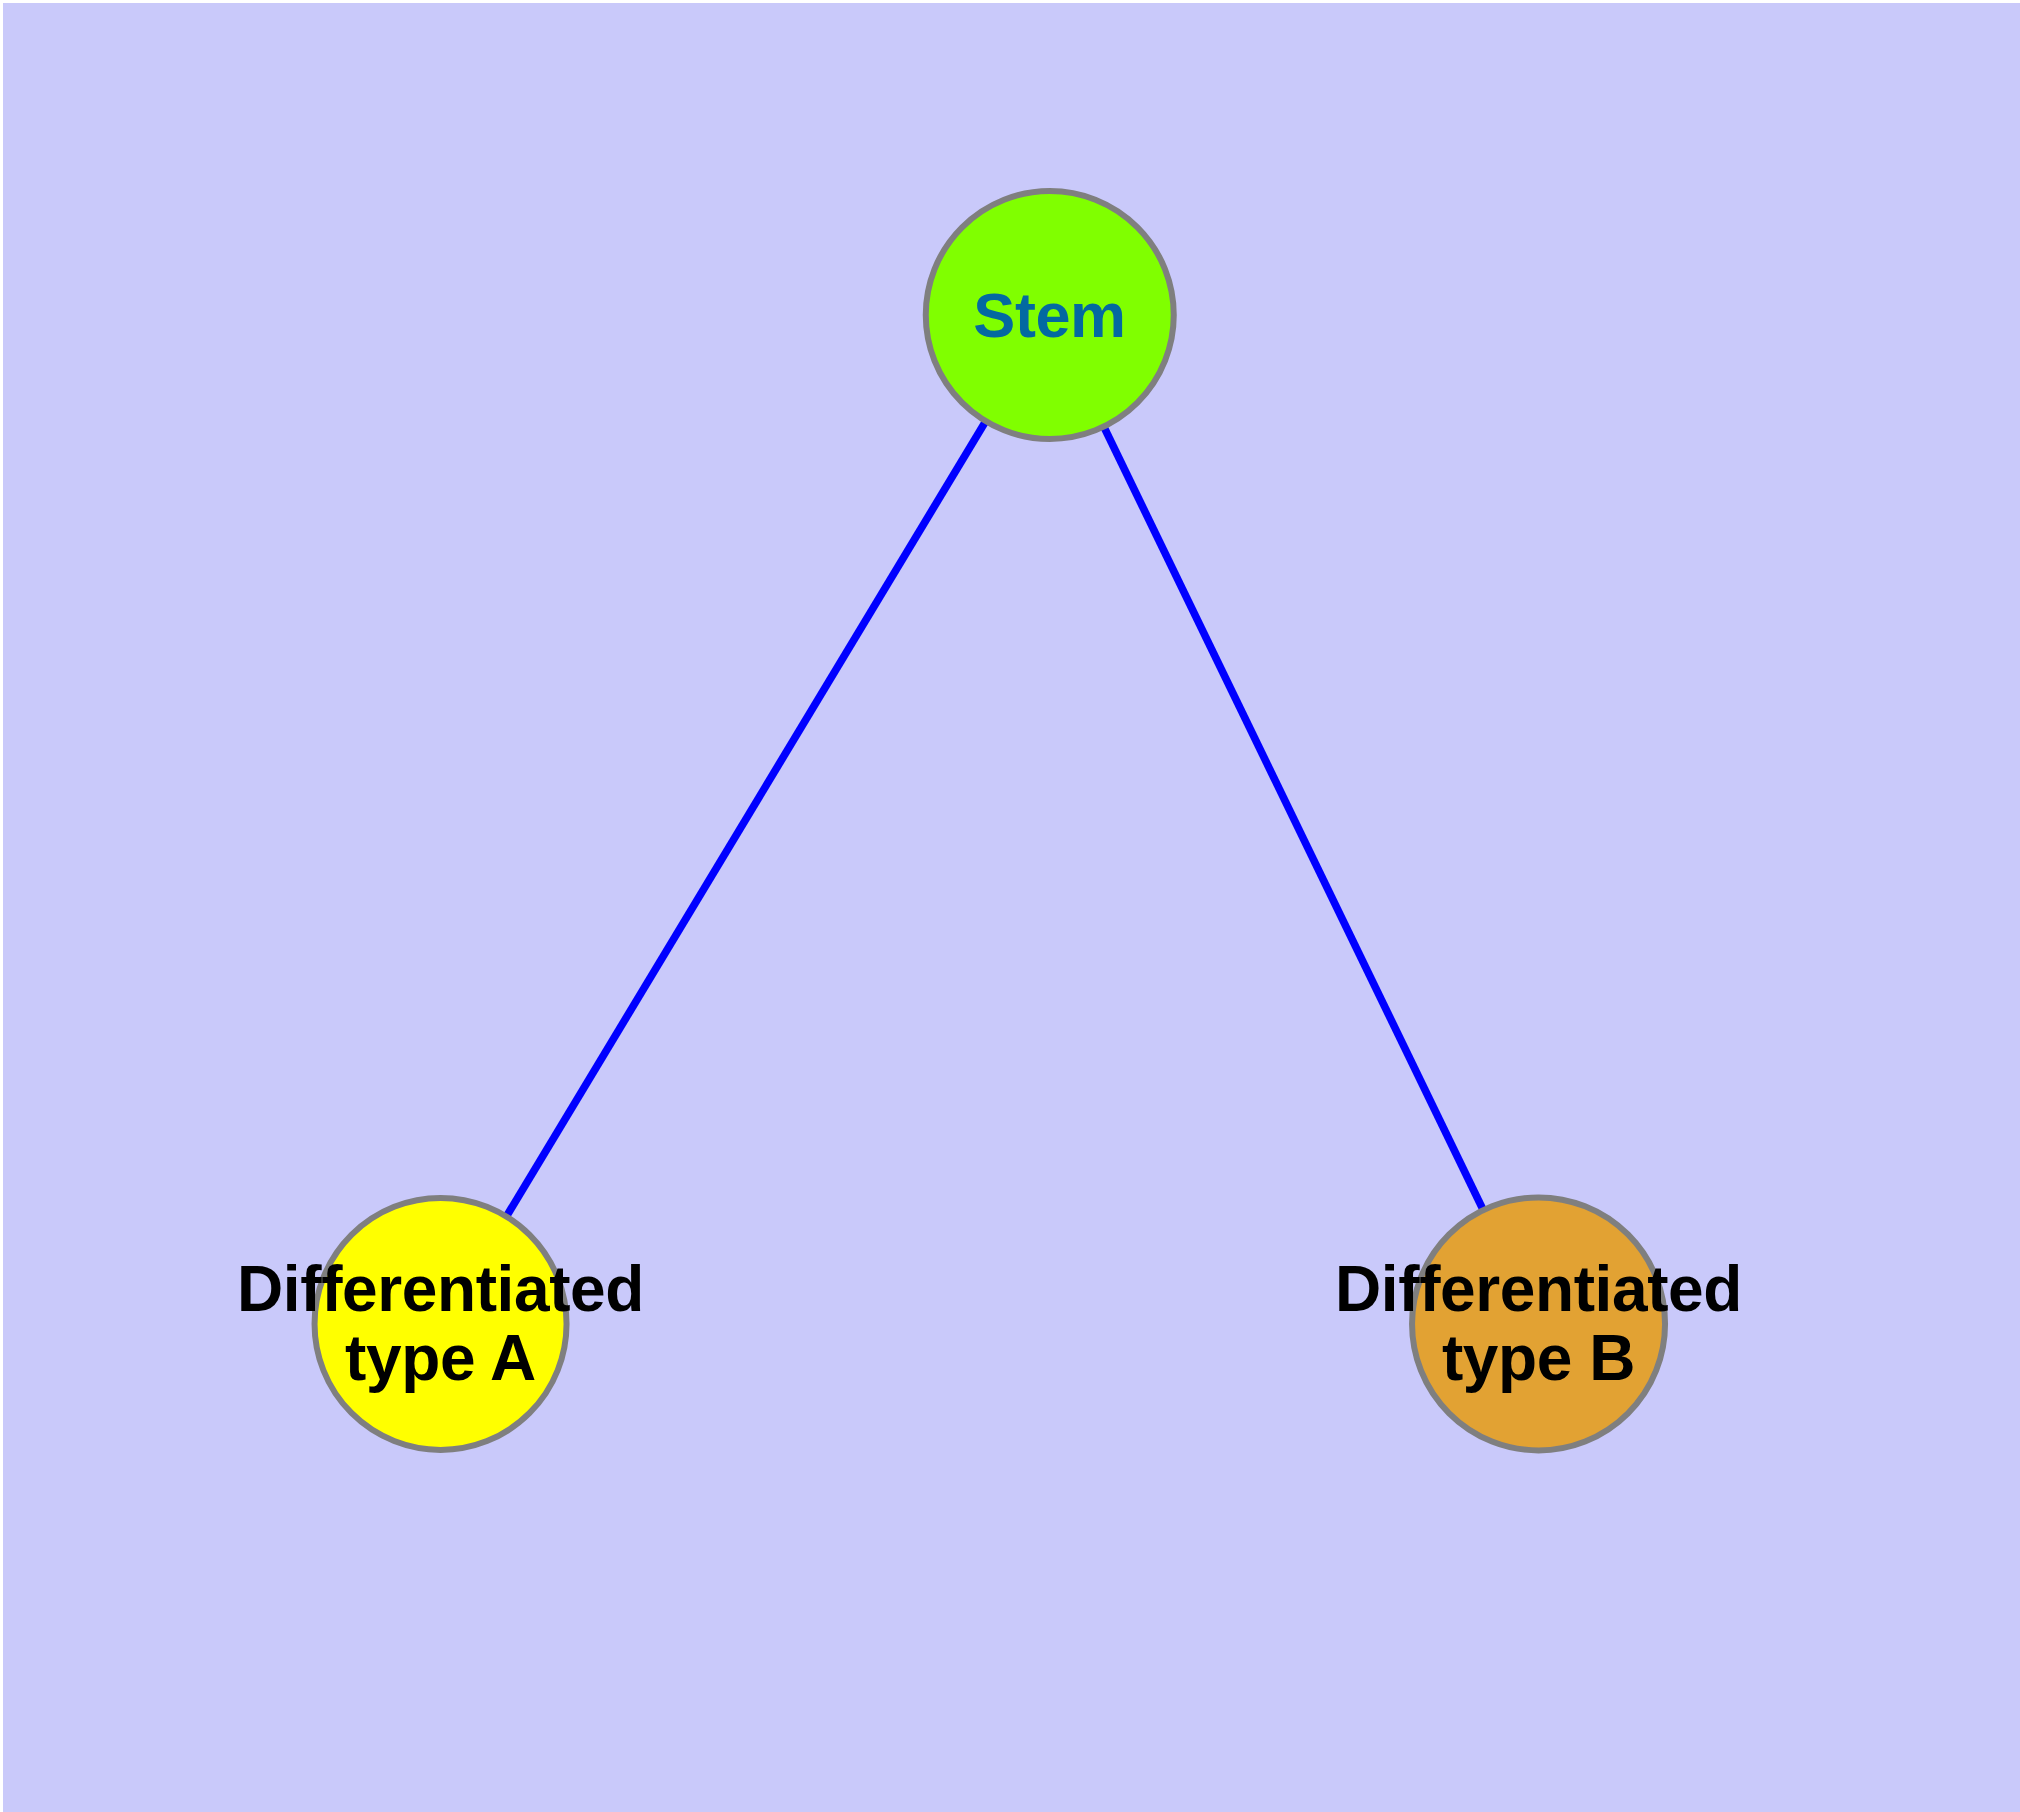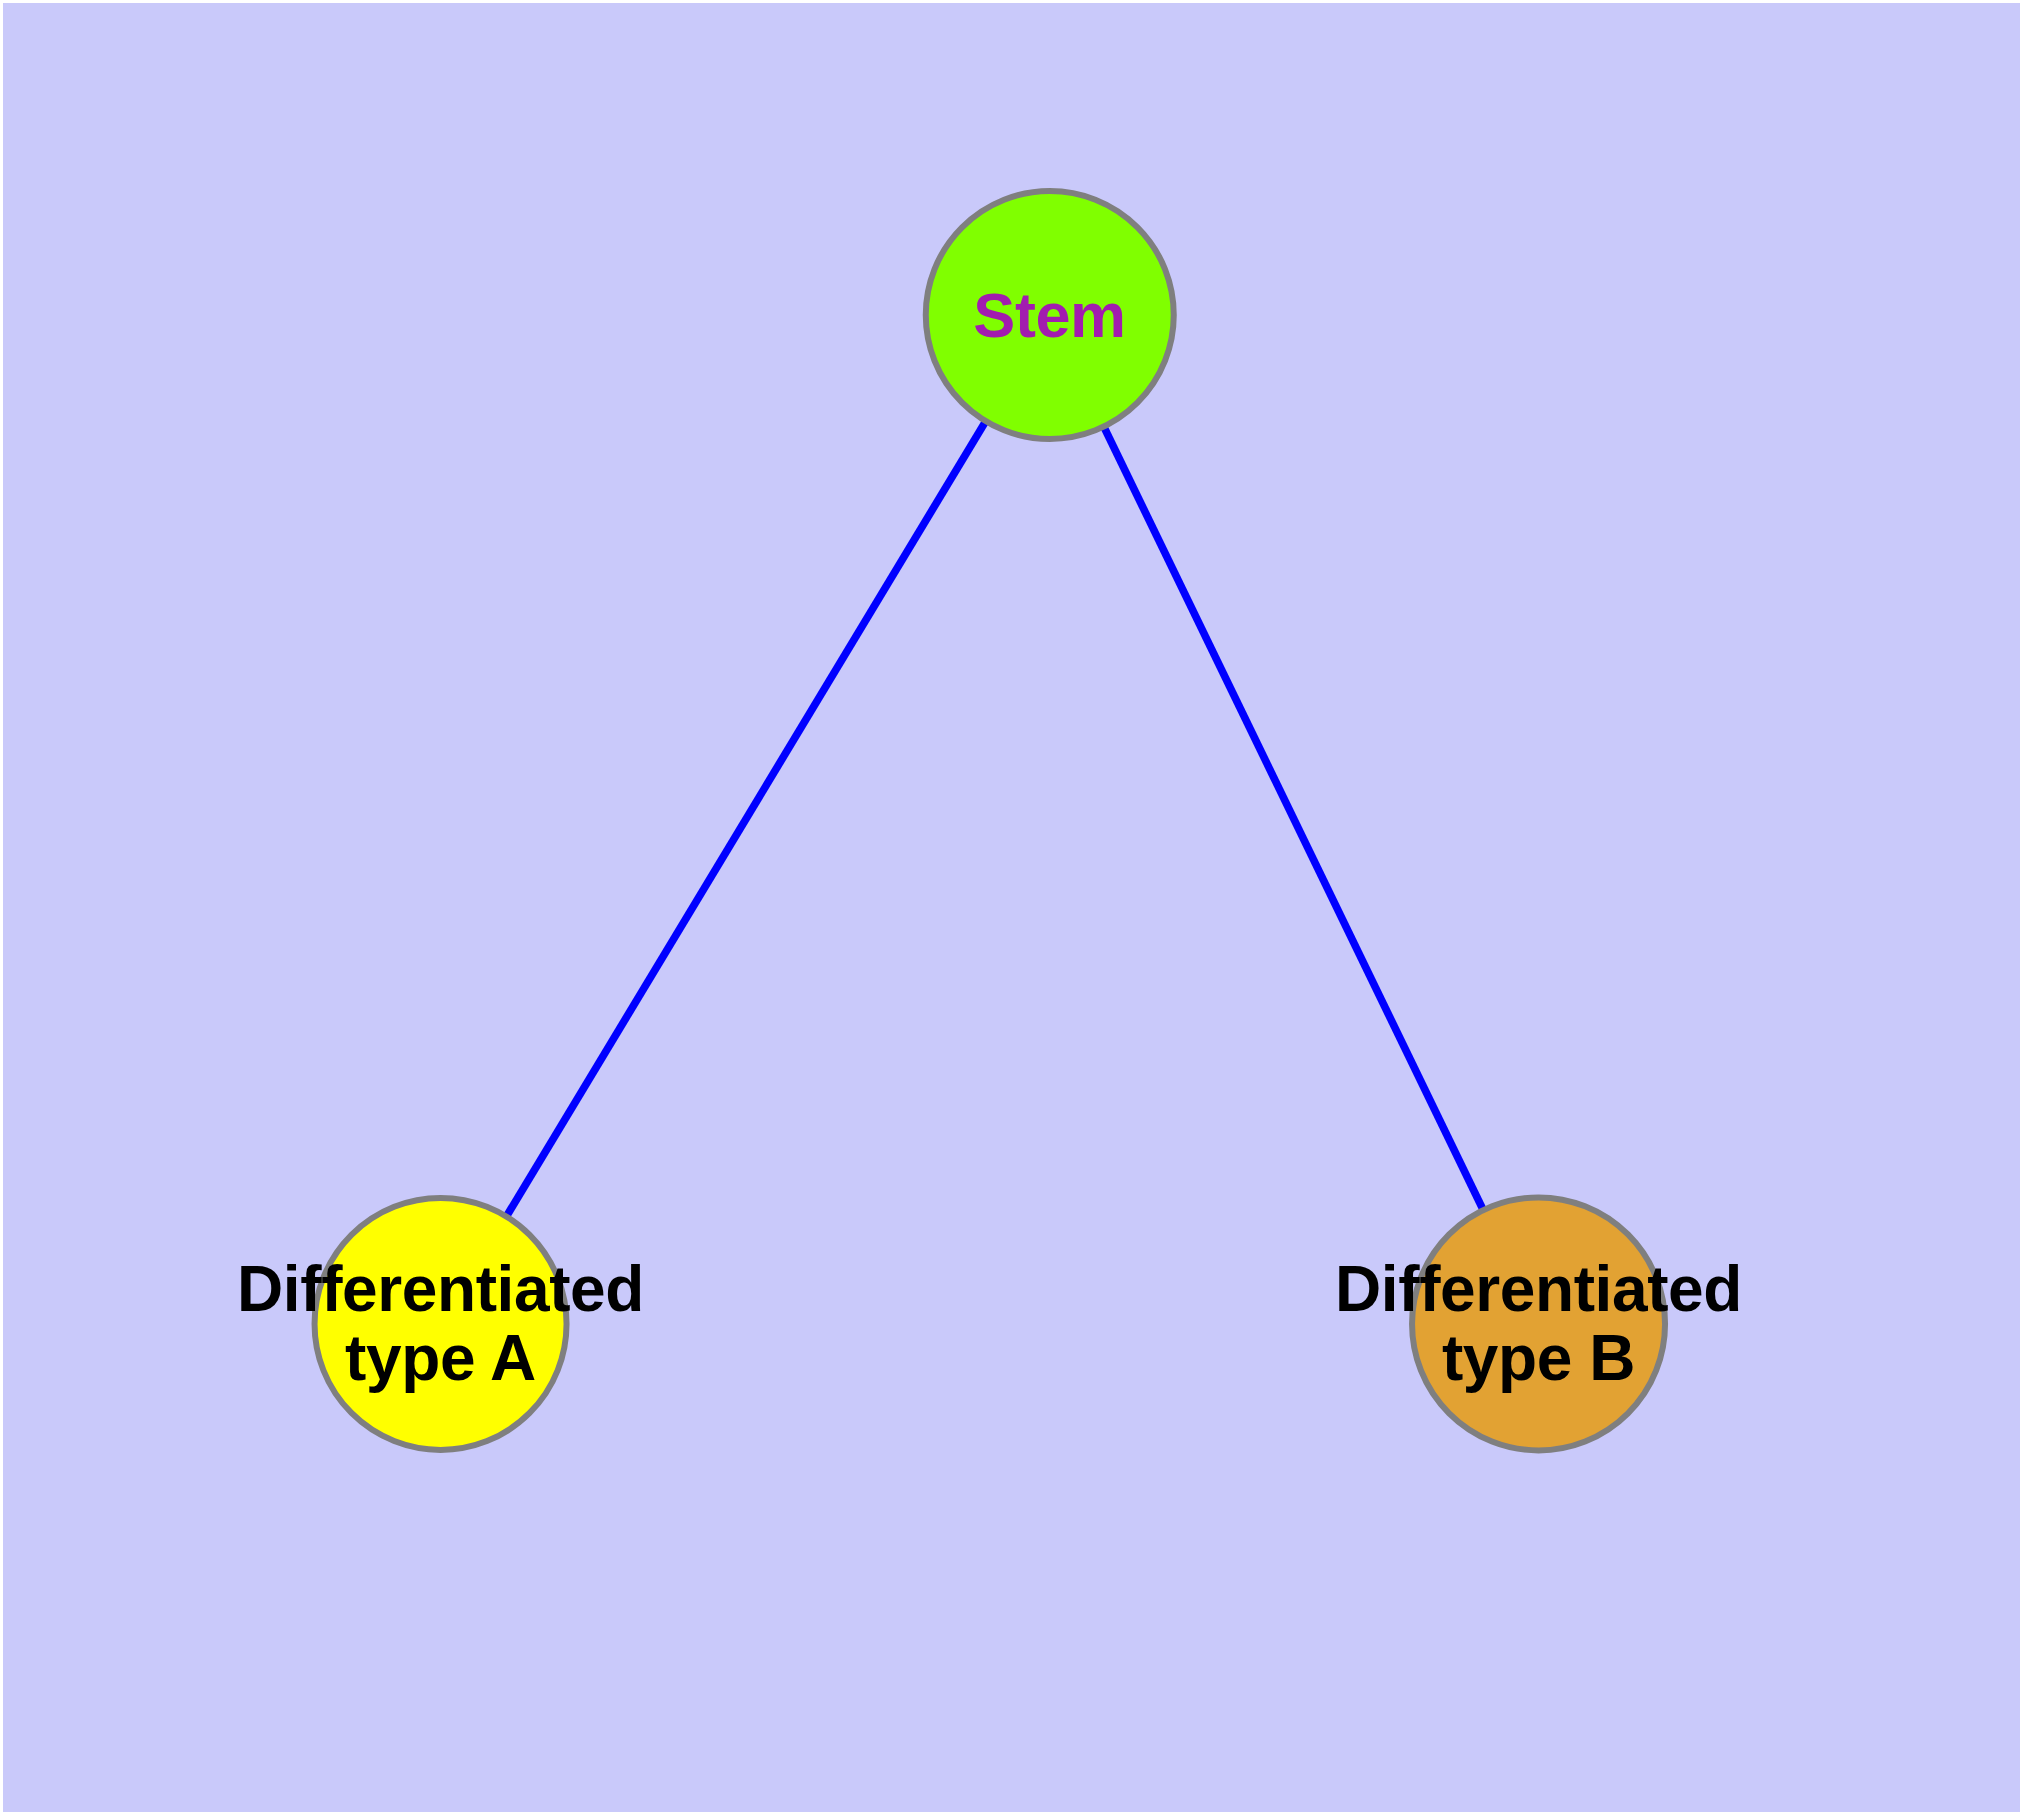--- a/index.html
+++ b/index.html
@@ -112,21 +112,21 @@
 
     <svg id="edge-layer" viewBox="0 0 2381 2135" preserveAspectRatio="none" aria-hidden="true">
       <line class="graph-edge" id="edge-0" x1="1235" y1="368" x2="517" y2="1559" stroke="#0000ff" stroke-width="9" stroke-linecap="butt"></line>
       <line class="graph-edge" id="edge-1" x1="1235" y1="368" x2="1812" y2="1559" stroke="#0000ff" stroke-width="9" stroke-linecap="butt"></line>
     </svg>
 
     <div id="node-layer">
 
       <div class="node" id="node-stem" style="left:1047px; top:312px;">
         <span class="node-circle" style="width: 254px; height: 254px; background: rgb(128, 255, 0); border-color: rgb(127, 127, 127); border-width: 6px;"></span>
-        <span class="node-label" style="color: #a21caf;">Stem</span>
+        <span class="node-label" style="color: #0369a1;">Stem</span>
       </div>
 
       <div class="node" id="node-diff-a" style="left:438px; top:1321px;">
         <span class="node-circle" style="width: 258px; height: 258px; background: rgb(255, 255, 0); border-color: rgb(127, 127, 127); border-width: 6px;"></span>
         <span class="node-label" style="color: rgb(0, 0, 0);"><span>Differentiated</span><br><span>type A</span></span>
       </div>
 
       <div class="node" id="node-diff-b" style="left:1536px; top:1321px;">
         <span class="node-circle" style="width: 259px; height: 259px; background: rgb(226, 162, 51); border-color: rgb(127, 127, 127); border-width: 6px;"></span>
         <span class="node-label" style="color: rgb(0, 0, 0);"><span>Differentiated</span><br><span>type B</span></span>

